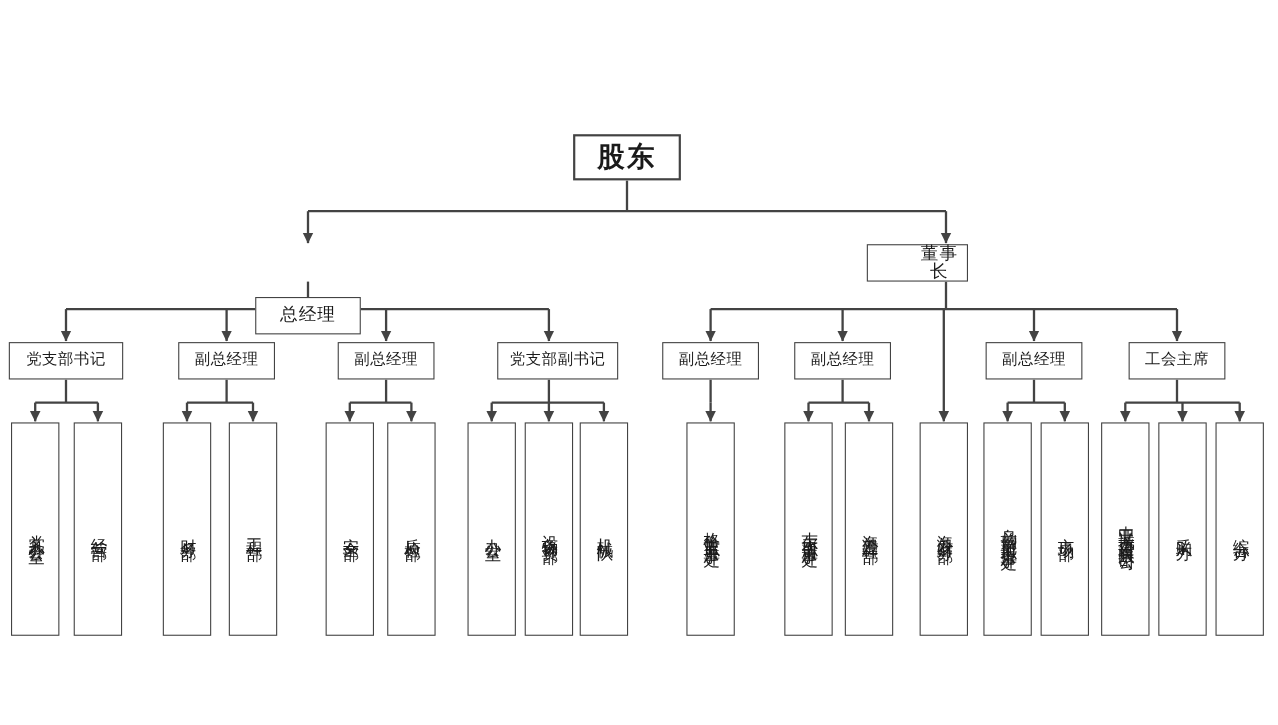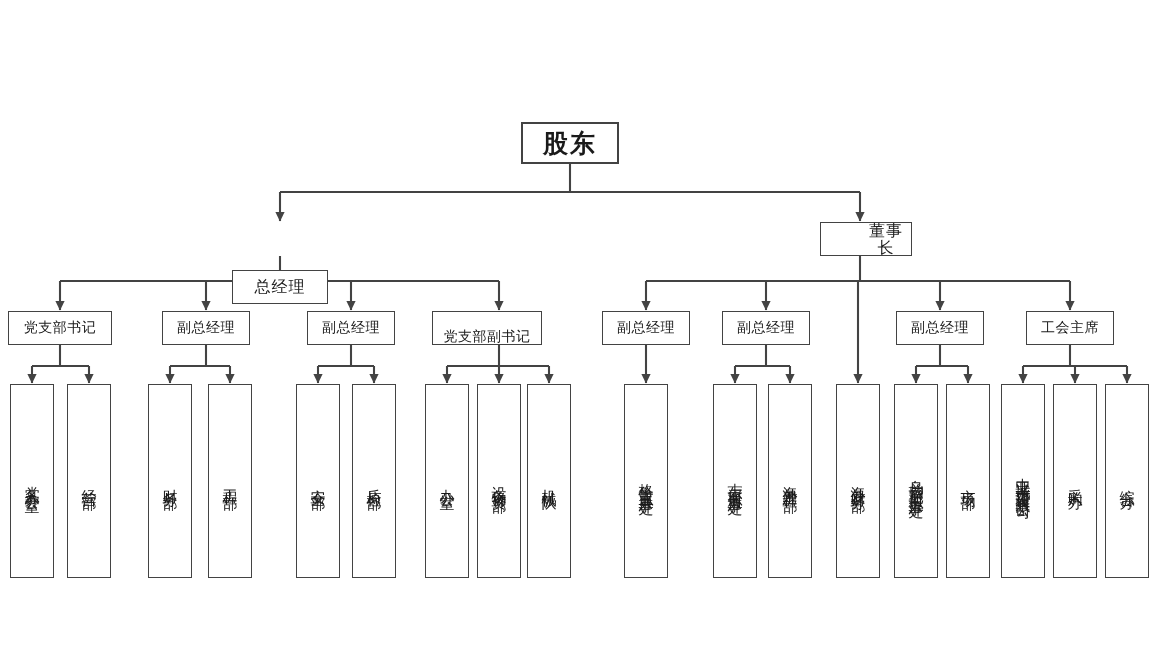--- a/index.html
+++ b/index.html
@@ -132,35 +132,35 @@
   </svg>
 
   <div class="node node-root" id="node-root" style="left: 521px; top: 122px; width: 98px; height: 42px;">
     <span>股东</span>
   </div>
 
   <div id="level2-layer">
       <div class="node node-l2" style="left: 232px; top: 222px; width: 96px; height: 34px; margin-top: 48px;">
         <span class="node-text">总经理</span>
       </div>
-      <div class="node node-l2" style="left: 820px; top: 222px; width: 92px; height: 34px; padding-left: 40px;">
+      <div class="node node-l2" style="left: 788px; top: 222px; width: 92px; height: 34px; padding-left: 40px;">
         <span class="node-text">董事长</span>
       </div>
     </div>
   <div id="level3-layer">
       <div class="node node-l3" style="left: 8px; top: 311px; width: 104px; height: 34px;">
         <span class="node-text">党支部书记</span>
       </div>
       <div class="node node-l3" style="left: 162px; top: 311px; width: 88px; height: 34px;">
         <span class="node-text">副总经理</span>
       </div>
       <div class="node node-l3" style="left: 307px; top: 311px; width: 88px; height: 34px;">
         <span class="node-text">副总经理</span>
       </div>
-      <div class="node node-l3" style="left: 432px; top: 311px; width: 110px; height: 34px; align-items: flex-end;">
+      <div class="node node-l3" style="left: 452px; top: 311px; width: 110px; height: 34px;">
         <span class="node-text">党支部副书记</span>
       </div>
       <div class="node node-l3" style="left: 602px; top: 311px; width: 88px; height: 34px;">
         <span class="node-text">副总经理</span>
       </div>
       <div class="node node-l3" style="left: 722px; top: 311px; width: 88px; height: 34px;">
         <span class="node-text">副总经理</span>
       </div>
       <div class="node node-l3" style="left: 896px; top: 311px; width: 88px; height: 34px;">
         <span class="node-text">副总经理</span>

